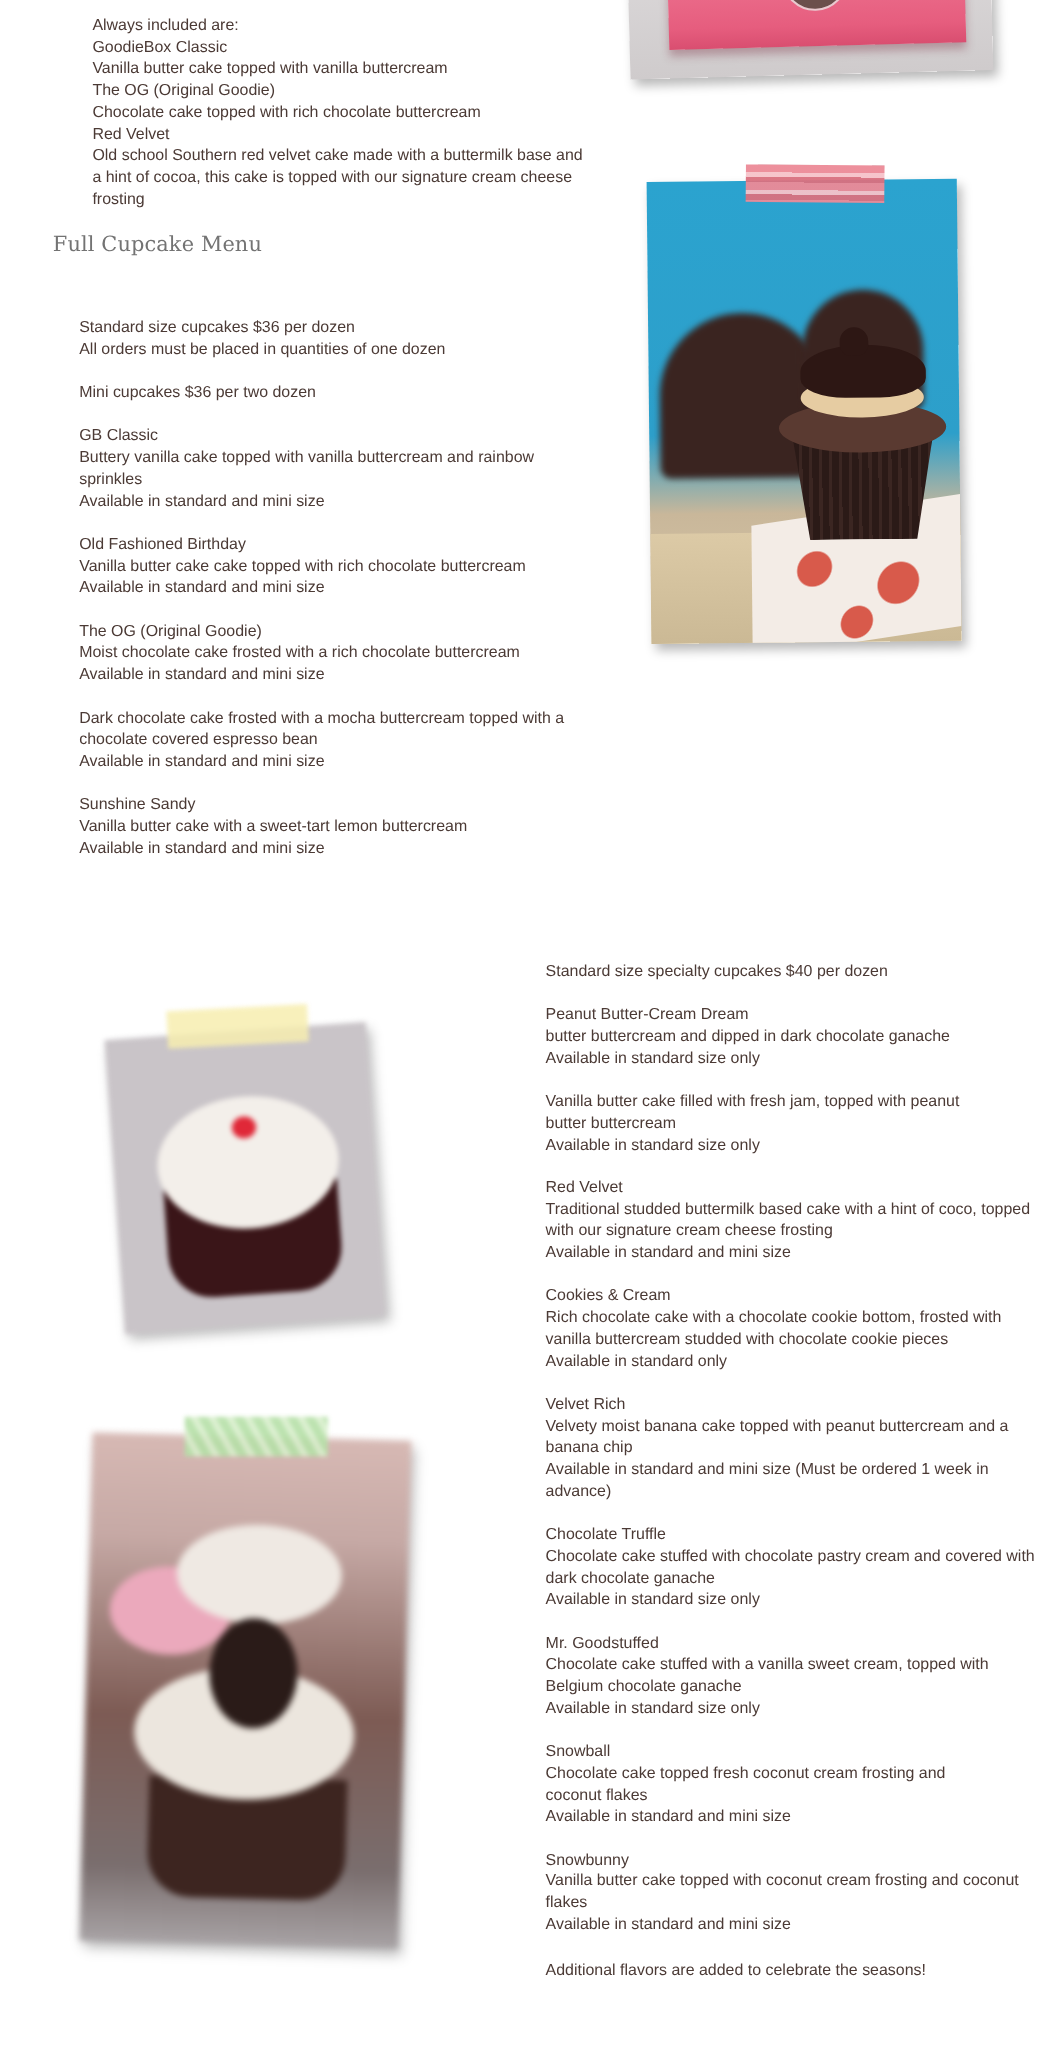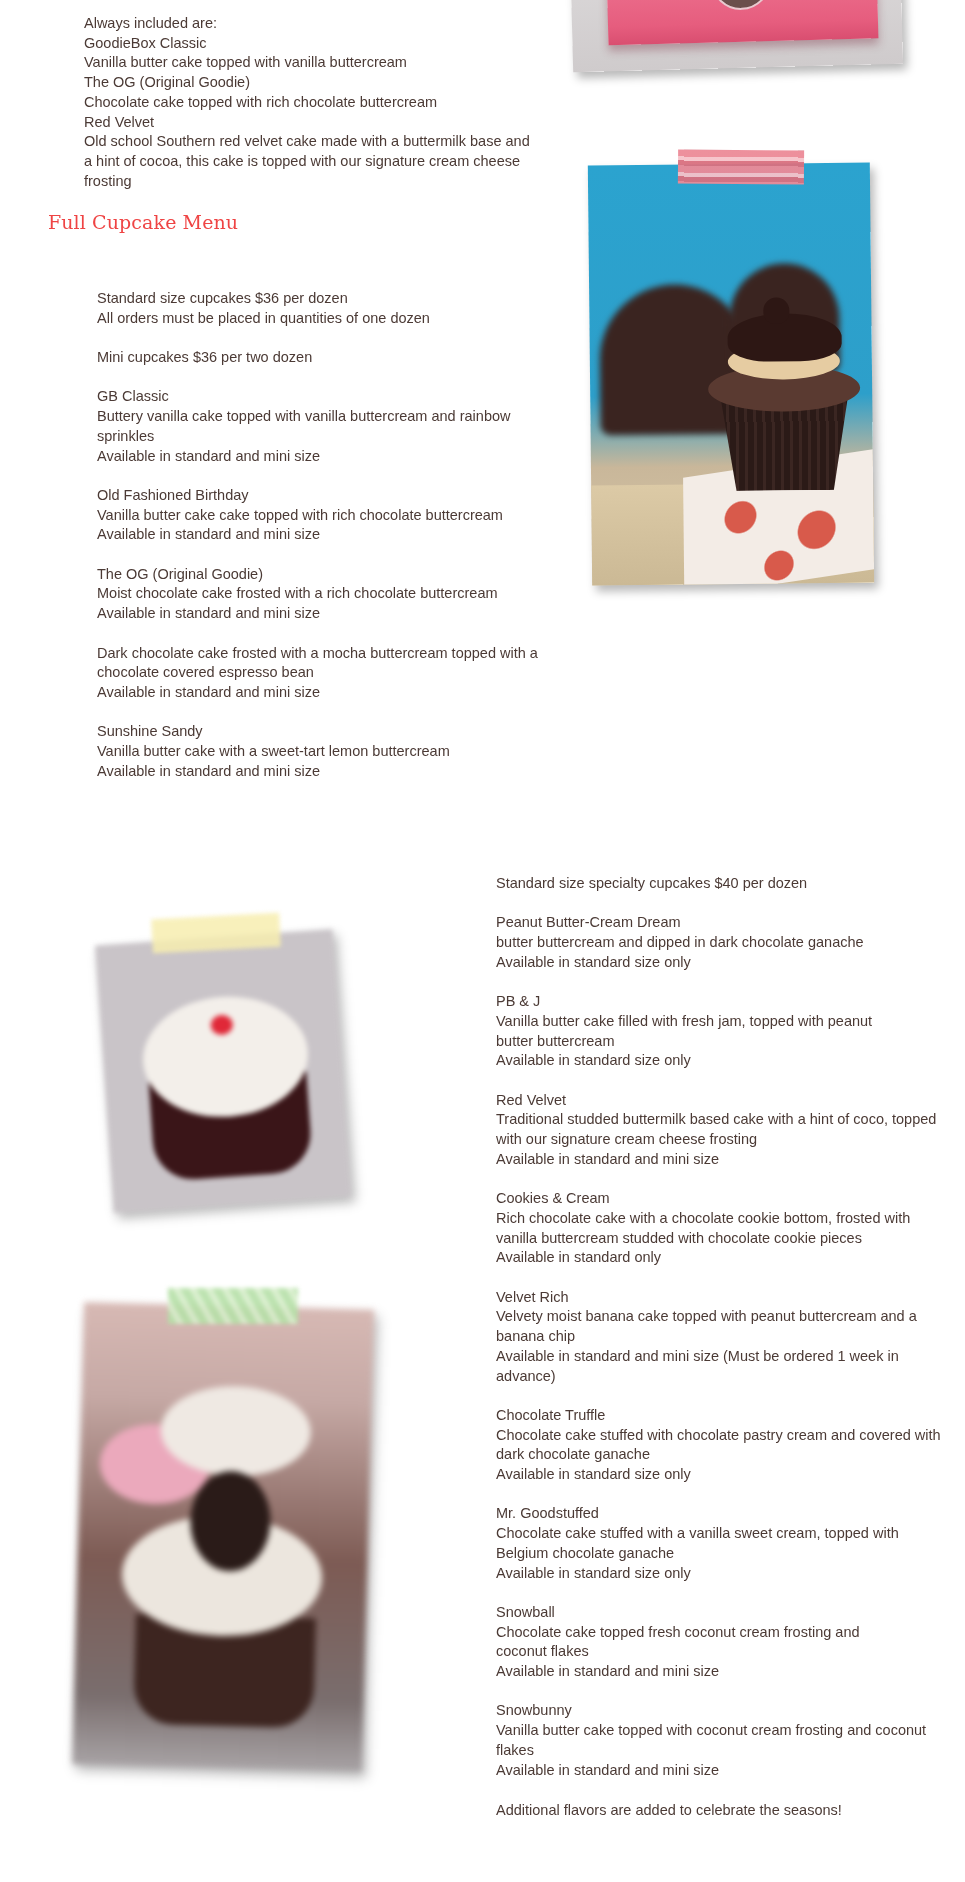--- a/index.html
+++ b/index.html
@@ -9,21 +9,21 @@
     color: #4b3a35;
     font-size: 14.5px;
     line-height: 19.7px;
   }
   .block { position: absolute; margin-left: 36px; }
   .line { display: block; white-space: nowrap; }
   .gap { height: 19.7px; }
   .heading {
     position: absolute; left: 48px; top: 213px;
     font-family: "DejaVu Serif", serif;
-    font-size: 19px; color: #ef4444; letter-spacing: 0.1px;
+    font-size: 19px; color: #737373; letter-spacing: 0.1px;
   }
   
   .photo { position: absolute; box-shadow: 4px 6px 10px rgba(0,0,0,0.28); overflow: hidden; }
   .tape { position: absolute; }
 
   
   .box-photo {
     left: 572px; top: -20px; width: 330px; height: 88px;
     background: linear-gradient(180deg, #d9d6d7 0%, #cfcbcc 100%);
     transform: rotate(-1.5deg);
@@ -97,21 +97,21 @@
   <span class="line">The OG (Original Goodie)</span>
   <span class="line">Chocolate cake topped with rich chocolate buttercream</span>
   <span class="line">Red Velvet</span>
   <span class="line">Old school Southern red velvet cake made with a buttermilk base and</span>
   <span class="line">a hint of cocoa, this cake is topped with our signature cream cheese</span>
   <span class="line">frosting</span>
 </div>
 
 <div class="heading">Full Cupcake Menu</div>
 
-<div class="block" style="left:61px; top:289px; width:460px;">
+<div class="block" style="left:36px; top:289px; width:460px;">
   <span class="line">Standard size cupcakes $36 per dozen</span>
   <span class="line">All orders must be placed in quantities of one dozen</span>
   <div class="gap"></div>
   <span class="line">Mini cupcakes $36 per two dozen</span>
   <div class="gap"></div>
 
   <div>
     <span class="line">GB Classic</span>
     <span class="line">Buttery vanilla cake topped with vanilla buttercream and rainbow</span>
     <span class="line">sprinkles</span>
@@ -147,21 +147,20 @@
   <span class="line">Standard size specialty cupcakes $40 per dozen</span>
   <div class="gap"></div>
 
   <div>
     <span class="line">Peanut Butter-Cream Dream</span>
     <span class="line">butter buttercream and dipped in dark chocolate ganache</span>
     <span class="line">Available in standard size only</span>
   </div>
   <div class="gap"></div>
   <div>
-    <span class="line">PB &amp; J</span>
     <span class="line">Vanilla butter cake filled with fresh jam, topped with peanut</span>
     <span class="line">butter buttercream</span>
     <span class="line">Available in standard size only</span>
   </div>
   <div class="gap"></div>
   <div>
     <span class="line">Red Velvet</span>
     <span class="line">Traditional studded buttermilk based cake with a hint of coco, topped</span>
     <span class="line">with our signature cream cheese frosting</span>
     <span class="line">Available in standard and mini size</span>

